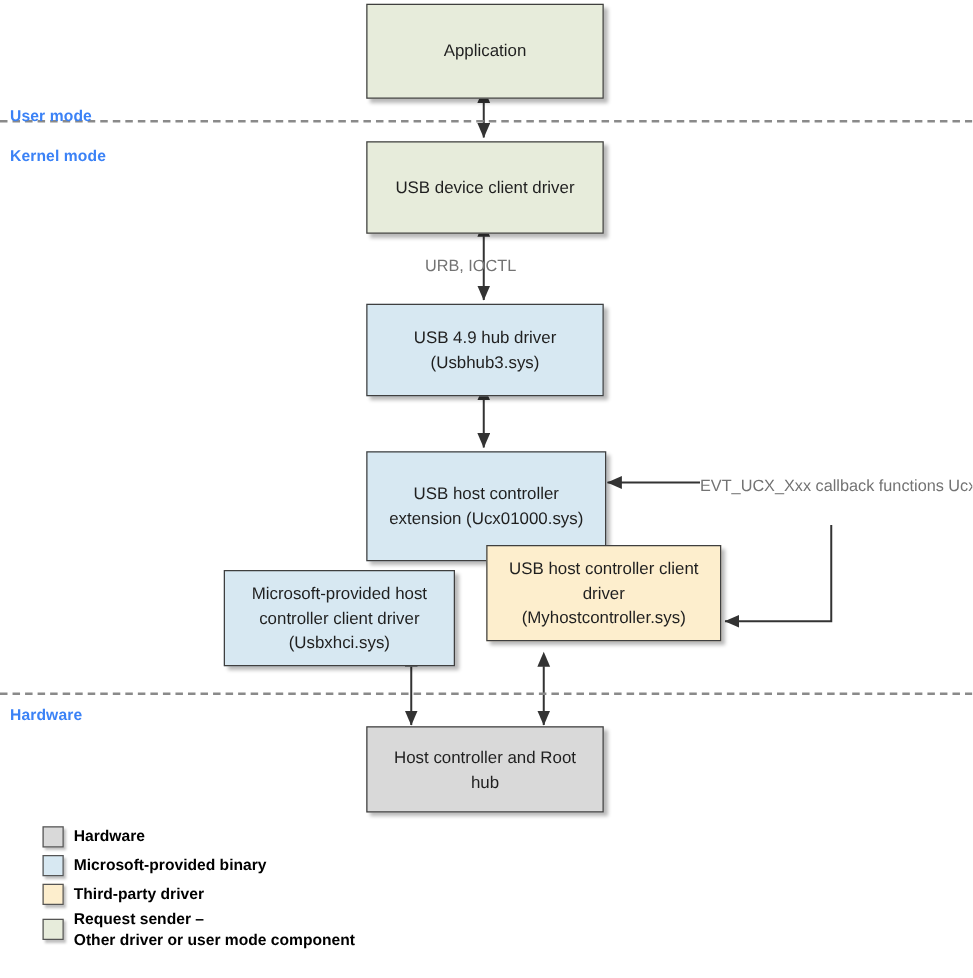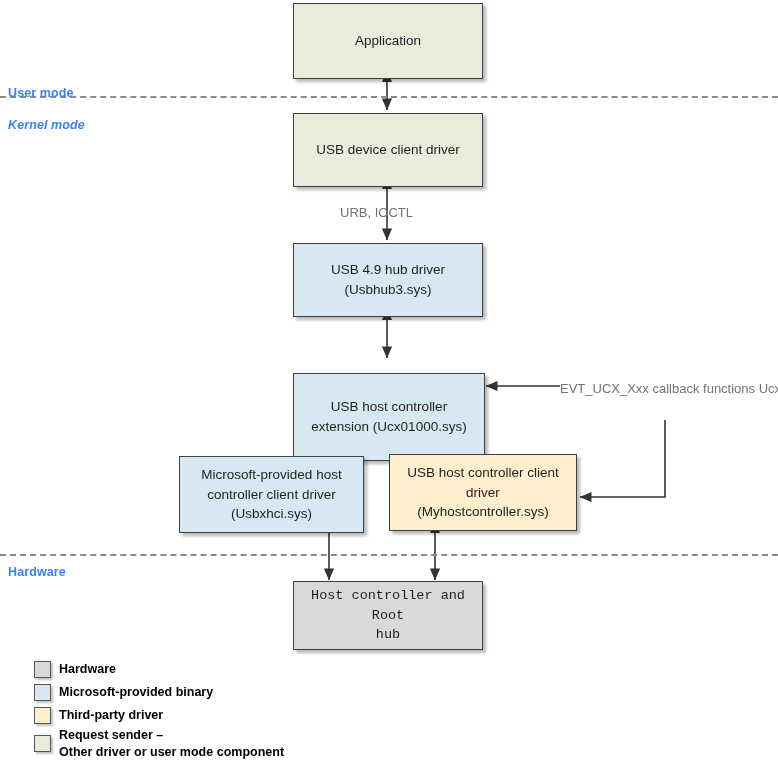--- a/index.html
+++ b/index.html
@@ -133,54 +133,54 @@
 
     <line x1="329" y1="533" x2="329" y2="580" stroke="#333333" stroke-width="1.6" marker-start="url(#ah-start)" marker-end="url(#ah)"></line>
 
     <line x1="435" y1="533" x2="435" y2="580" stroke="#333333" stroke-width="1.6" marker-start="url(#ah-start)" marker-end="url(#ah)"></line>
   </svg>
 
   <div class="divider" style="top:96px;"></div>
   <div class="divider" style="top:554px;"></div>
 
   <div class="zone-label" style="left:8px; top:86px;">User mode</div>
-  <div class="zone-label" style="left:8px; top:118px;font-style:italic;">Kernel mode</div>
+  <div class="zone-label" style="left:8px; top:118px;">Kernel mode</div>
   <div class="zone-label" style="left:8px; top:565px;">Hardware</div>
 
   <div class="node fill-green" style="left:293px; top:3px; width:190px; height:76px;">
     <span class="node-label">Application</span>
   </div>
 
   <div class="node fill-green" style="left:293px; top:113px; width:190px; height:74px;">
     <span class="node-label">USB device client driver</span>
   </div>
 
   <div class="node fill-blue" style="left:293px; top:243px; width:190px; height:74px;">
     <span class="node-label">USB 4.9 hub driver
 (Usbhub3.sys)</span>
   </div>
 
-  <div class="node fill-blue" style="left:293px; top:361px; width:192px; height:88px;margin-top:12px;">
+  <div class="node fill-blue" style="left:293px; top:361px; width:192px; height:88px;">
     <span class="node-label">USB host controller
 extension (Ucx01000.sys)</span>
   </div>
 
   <div class="node fill-blue" style="left:179px; top:456px; width:185px; height:77px;">
     <span class="node-label">Microsoft-provided host
 controller client driver
 (Usbxhci.sys)</span>
   </div>
 
-  <div class="node fill-yellow" style="left:389px; top:454px; width:188px; height:77px;">
+  <div class="node fill-yellow" style="left:389px; top:436px; width:188px; height:77px;">
     <span class="node-label">USB host controller client
 driver
 (Myhostcontroller.sys)</span>
   </div>
 
-  <div class="node fill-gray" style="left:293px; top:581px; width:190px; height:69px;font-family:Liberation Mono, monospace;">
+  <div class="node fill-gray" style="left:293px; top:581px; width:190px; height:69px;">
     <span class="node-label">Host controller and Root
 hub</span>
   </div>
 
   <div class="edge-text" style="left:340px; top:205px;">URB, IOCTL</div>
 
   <div class="edge-text multi" style="left:560px; top:379px; width:218px; text-align:center;">EVT_UCX_Xxx callback functions
 Ucx methods</div>
 
   <div class="legend">

